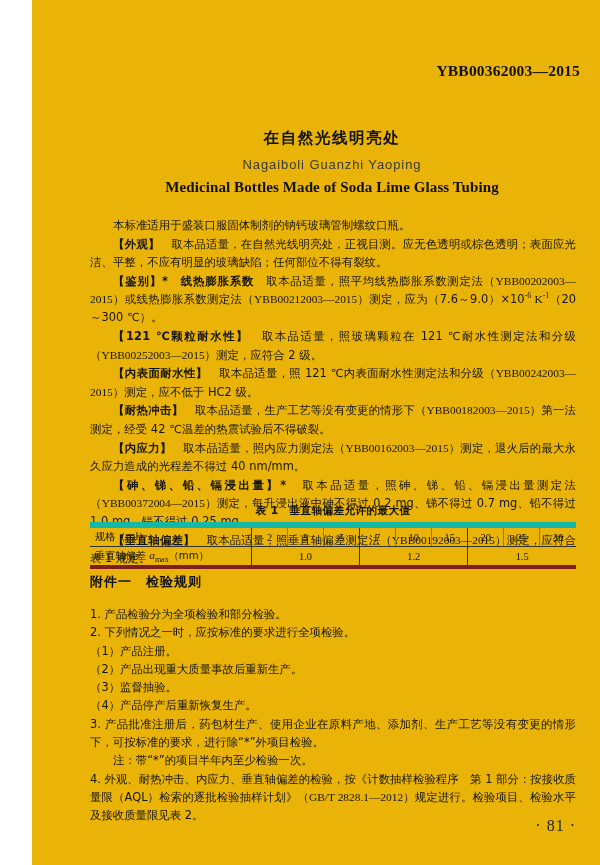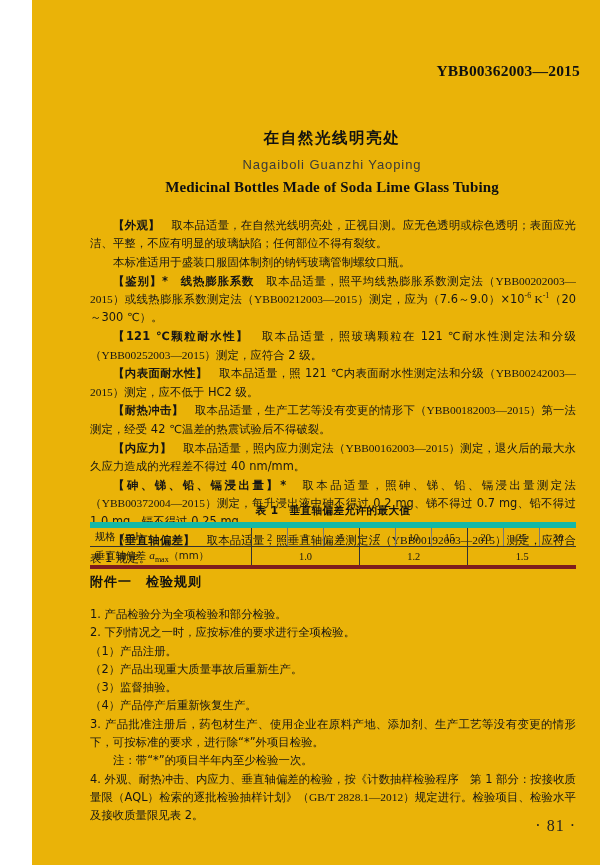--- a/index.html
+++ b/index.html
@@ -206,23 +206,23 @@
   <div class="doc-header">YBB00362003—2015</div>
 
   <div class="title-block">
     <div class="title-cn">在自然光线明亮处</div>
     <div class="title-pinyin">Nagaiboli Guanzhi Yaoping</div>
     <div class="title-en">Medicinal Bottles Made of Soda Lime Glass Tubing</div>
   </div>
 
   <div class="body-area">
 
+    <p class="para"><span>本标准适用于盛装口服固体制剂的钠钙玻璃管制螺纹口瓶。</span></p>
+
     <p class="para"><span class="lbl">【外观】</span>　<span>取本品适量，在自然光线明亮处，正视目测。应无色透明或棕色透明；表面应光洁、平整，不应有明显的玻璃缺陷；任何部位不得有裂纹。</span></p>
-
-    <p class="para"><span>本标准适用于盛装口服固体制剂的钠钙玻璃管制螺纹口瓶。</span></p>
 
     <p class="para"><span class="lbl">【鉴别】*</span>　<span class="lbl">线热膨胀系数</span>　<span>取本品适量，照平均线热膨胀系数测定法（</span><span class="lat">YBB00202003—2015</span><span>）或线热膨胀系数测定法（</span><span class="lat">YBB00212003—2015</span><span>）测定，应为（7.6～9.0）×10</span><sup class="sup lat">-6</sup><span class="lat"> K</span><sup class="sup lat">-1</sup><span>（20～300 ℃）。</span></p>
 
     <p class="para"><span class="lbl">【121 ℃颗粒耐水性】</span>　<span>取本品适量，照玻璃颗粒在 121 ℃耐水性测定法和分级（</span><span class="lat">YBB00252003—2015</span><span>）测定，应符合 2 级。</span></p>
 
     <p class="para"><span class="lbl">【内表面耐水性】</span>　<span>取本品适量，照 121 ℃内表面耐水性测定法和分级（</span><span class="lat">YBB00242003—2015</span><span>）测定，应不低于 HC2 级。</span></p>
 
     <p class="para"><span class="lbl">【耐热冲击】</span>　<span>取本品适量，生产工艺等没有变更的情形下（</span><span class="lat">YBB00182003—2015</span><span>）第一法测定，经受 42 ℃温差的热震试验后不得破裂。</span></p>
 
     <p class="para"><span class="lbl">【内应力】</span>　<span>取本品适量，照内应力测定法（</span><span class="lat">YBB00162003—2015</span><span>）测定，退火后的最大永久应力造成的光程差不得过 40 nm/mm。</span></p>

